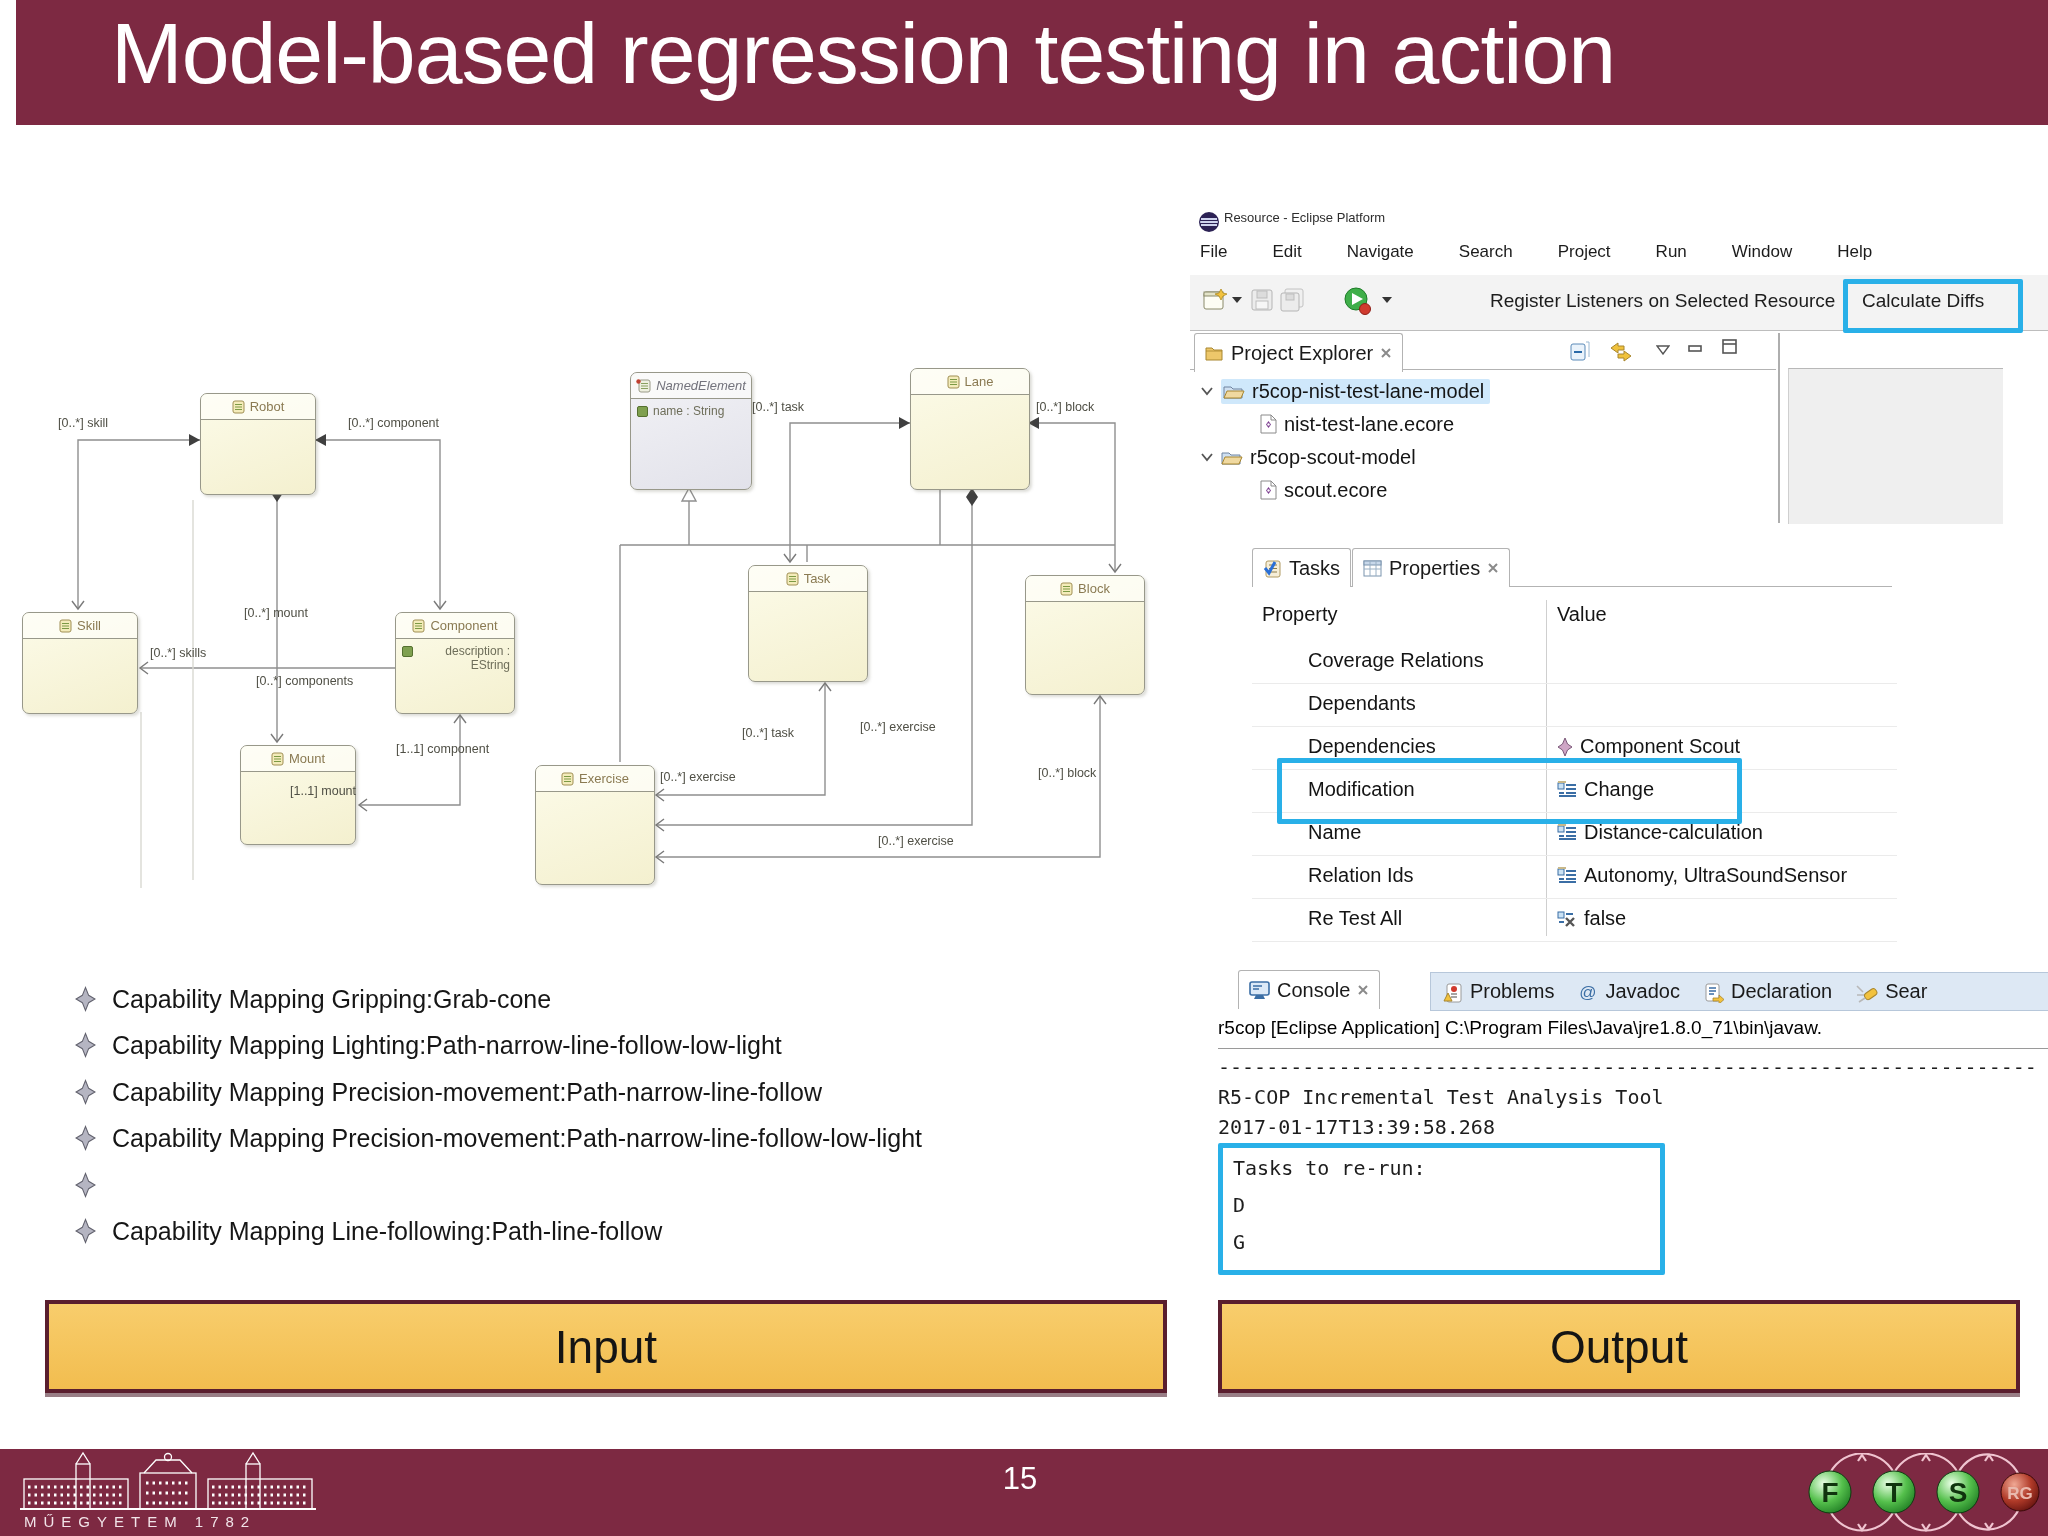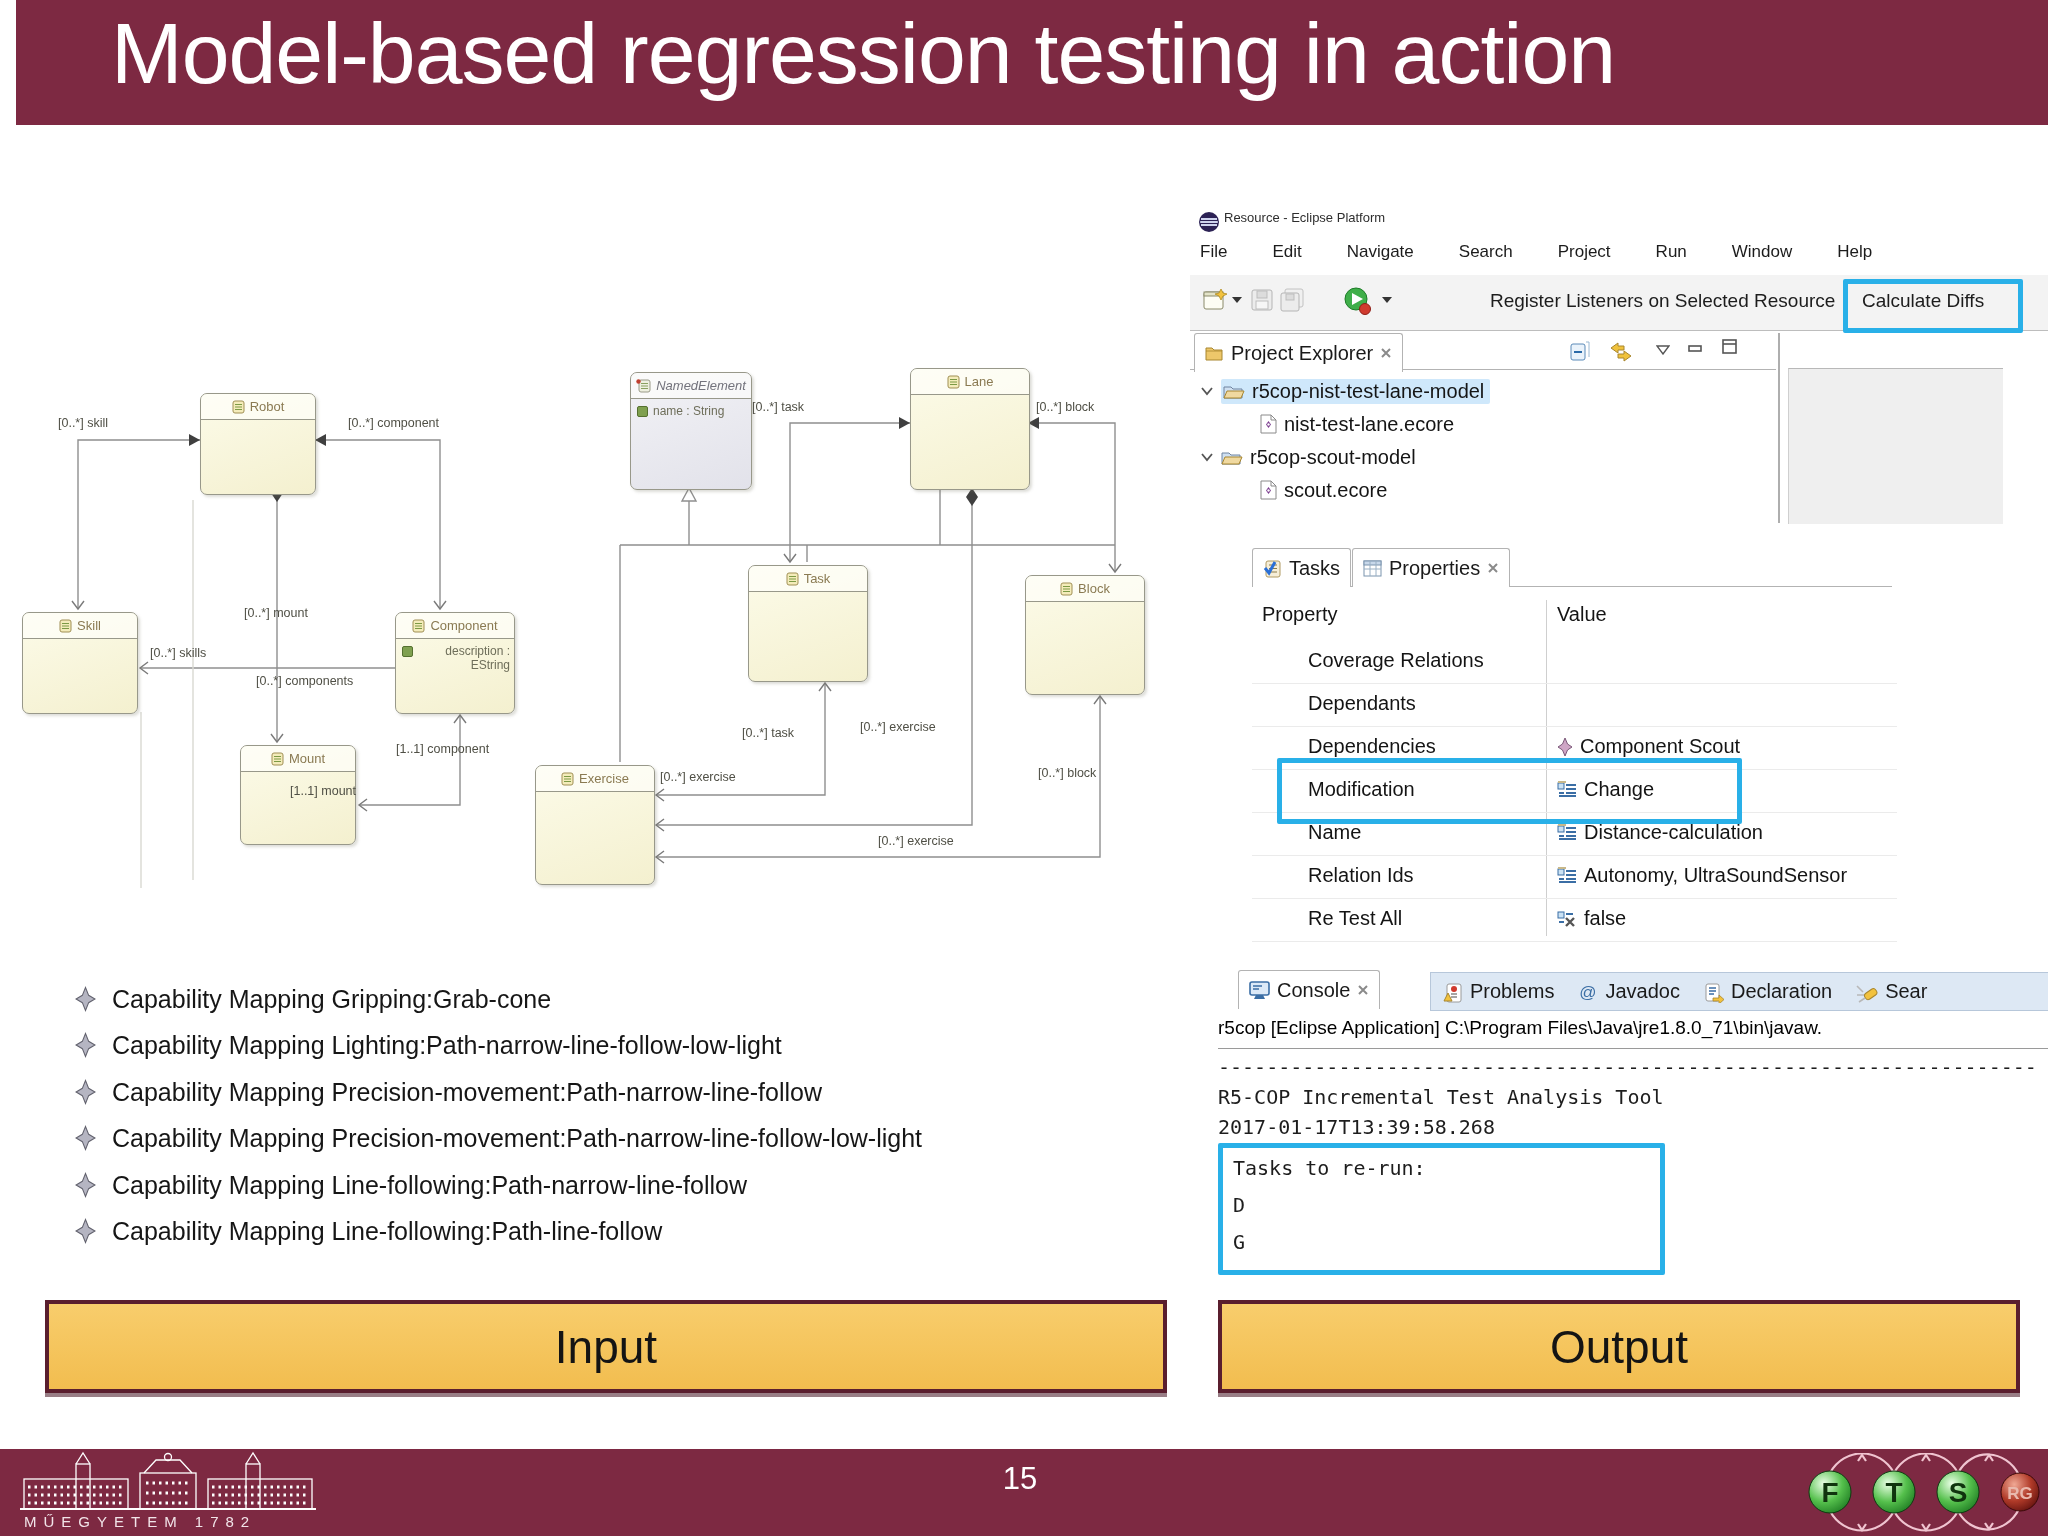--- a/index.html
+++ b/index.html
@@ -273,21 +273,20 @@
     <div class="cap-row" style="top:147px">
       <svg width="21" height="26" viewBox="0 0 20 24">
           <path d="M10 1 L13 8.5 L19 12 L13 15.5 L10 23 L7 15.5 L1 12 L7 8.5 Z" fill="#b5b5c2" stroke="#62626e"></path>
         </svg>
       <span class="txt">Capability Mapping Precision-movement:Path-narrow-line-follow-low-light</span>
       </div>
     <div class="cap-row" style="top:194px">
       <svg width="21" height="26" viewBox="0 0 20 24">
           <path d="M10 1 L13 8.5 L19 12 L13 15.5 L10 23 L7 15.5 L1 12 L7 8.5 Z" fill="#b5b5c2" stroke="#62626e"></path>
         </svg>
-      <span class="txt">Capability Mapping Line-following:Path-narrow-line-follow</span>
       </div>
     <div class="cap-row" style="top:240px">
       <svg width="21" height="26" viewBox="0 0 20 24">
           <path d="M10 1 L13 8.5 L19 12 L13 15.5 L10 23 L7 15.5 L1 12 L7 8.5 Z" fill="#b5b5c2" stroke="#62626e"></path>
         </svg>
       <span class="txt">Capability Mapping Line-following:Path-line-follow</span>
       </div>
   </div>
 
   <div class="eclipse">

